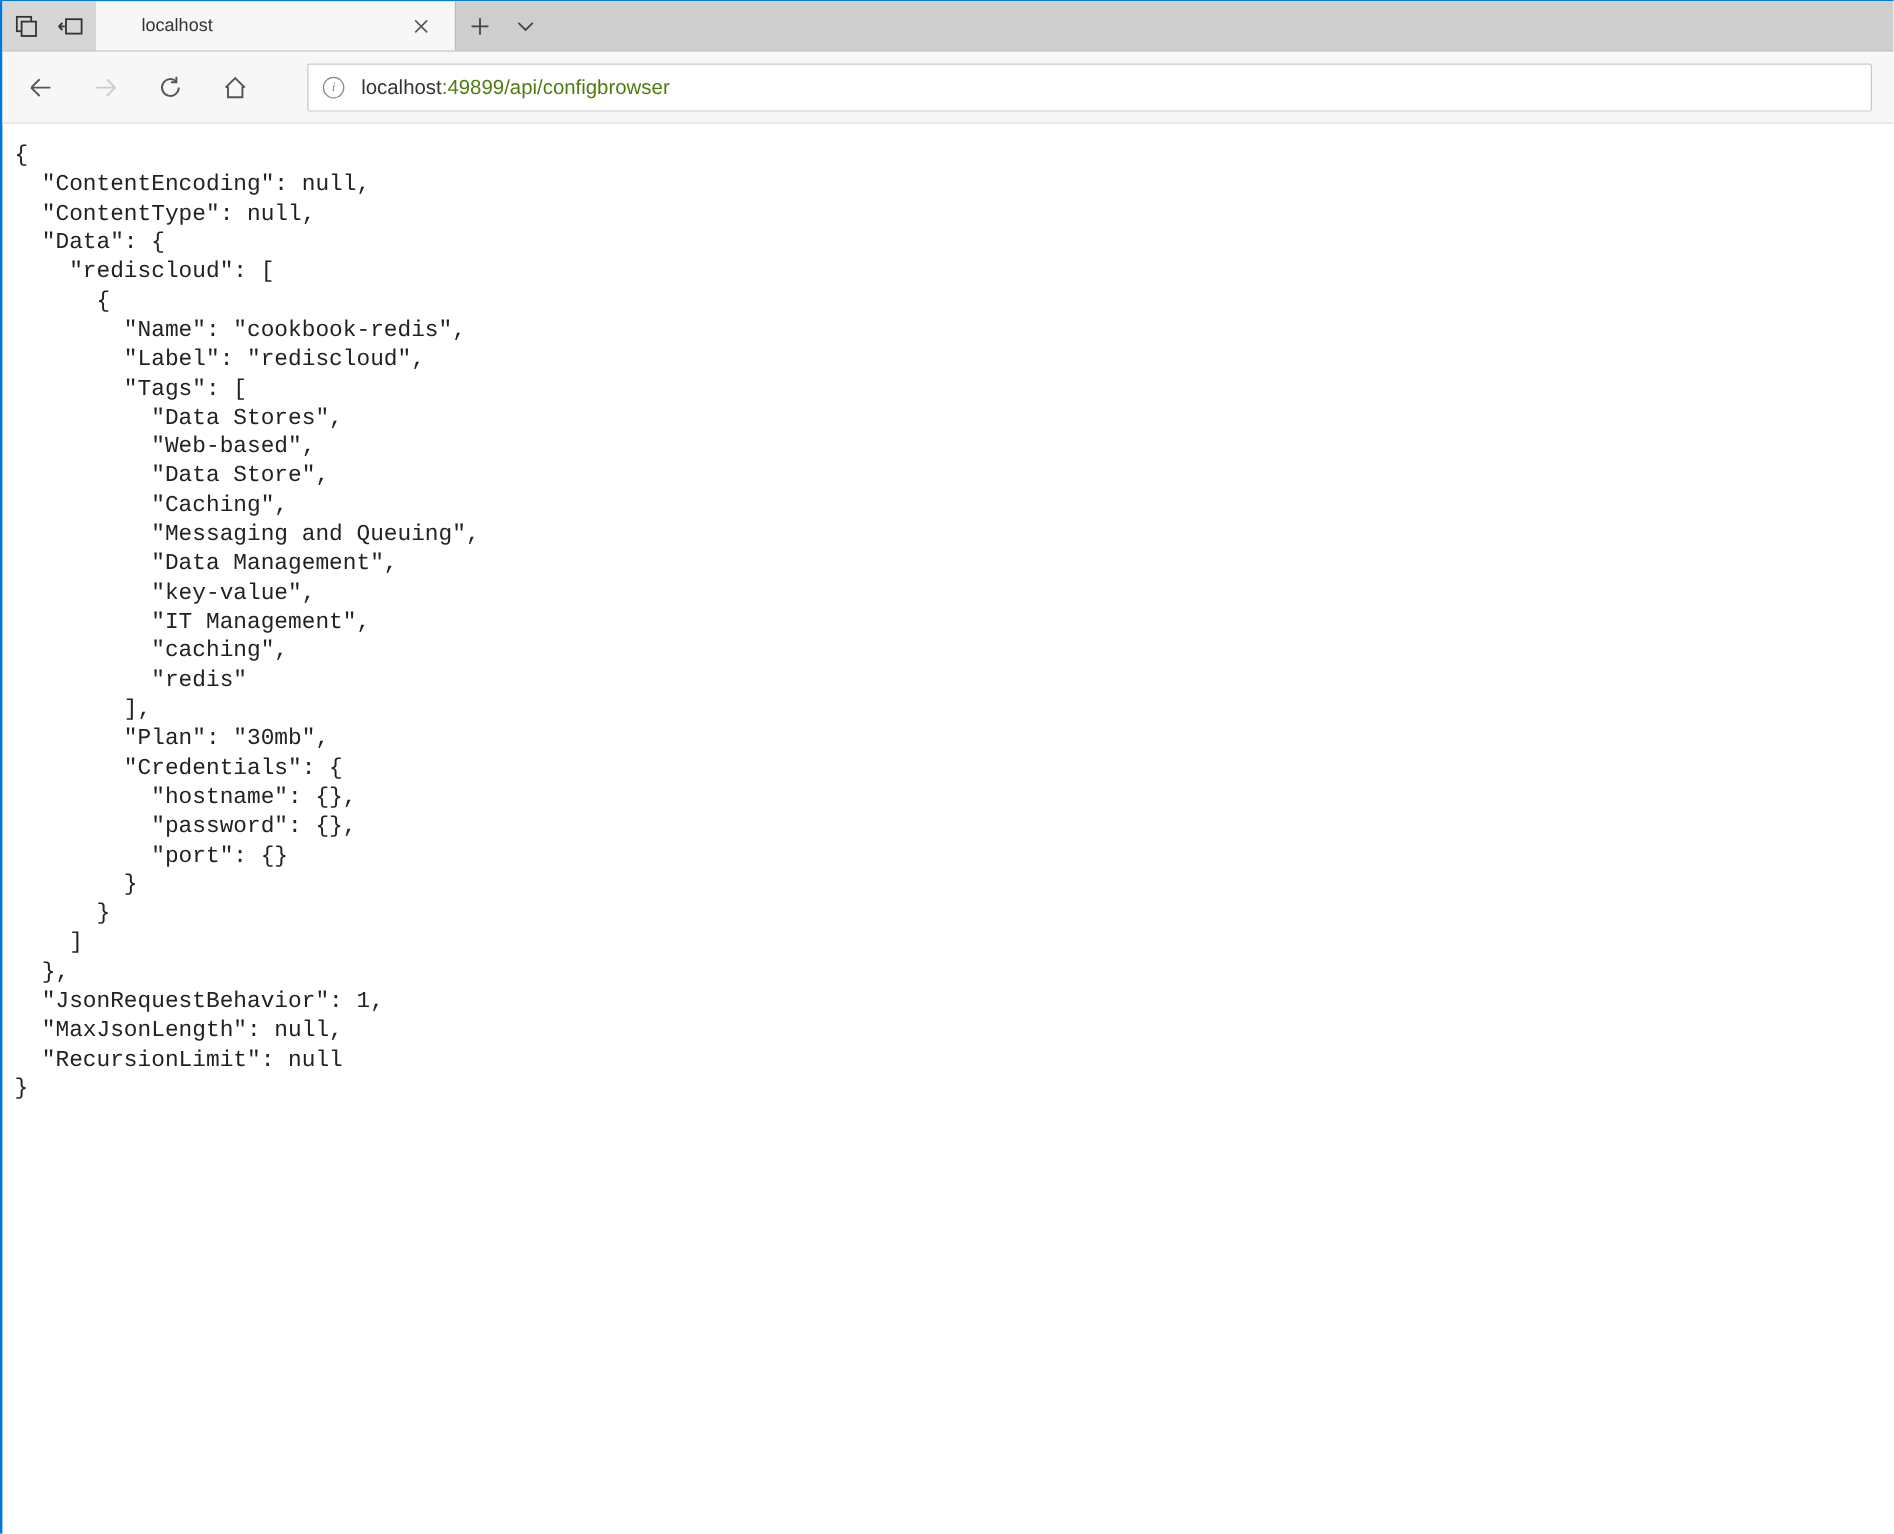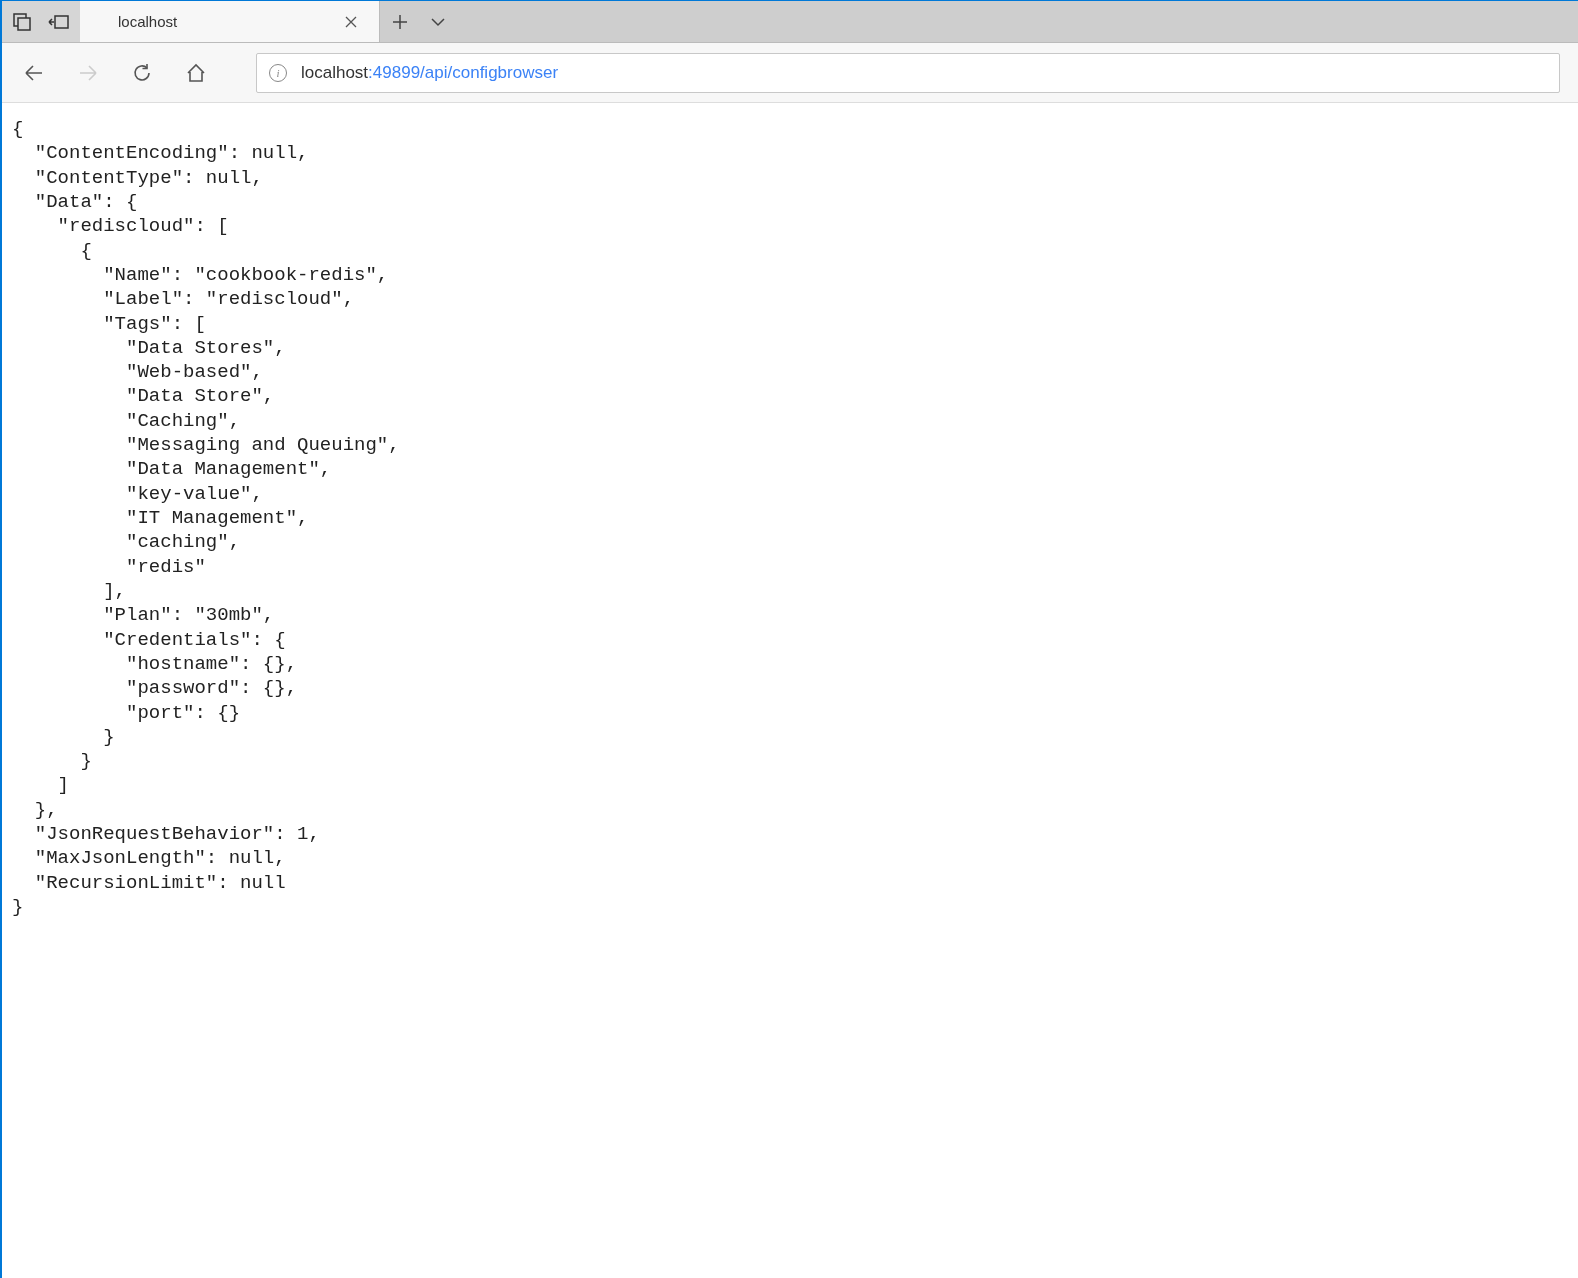--- a/index.html
+++ b/index.html
@@ -120,21 +120,21 @@
       font-style: italic;
       font-family: Georgia, serif;
       flex-shrink: 0;
     }
     .url-text {
       font-size: 17px;
       color: #333;
       white-space: nowrap;
     }
     .url-dim {
-      color: #3b82f6;
+      color: #4d7c0f;
     }
     .content {
       padding: 14px 10px;
       font-family: Consolas, "Courier New", monospace;
       font-size: 19px;
       line-height: 1.28;
       color: #222;
       white-space: pre;
     }
     svg { display: block; }

